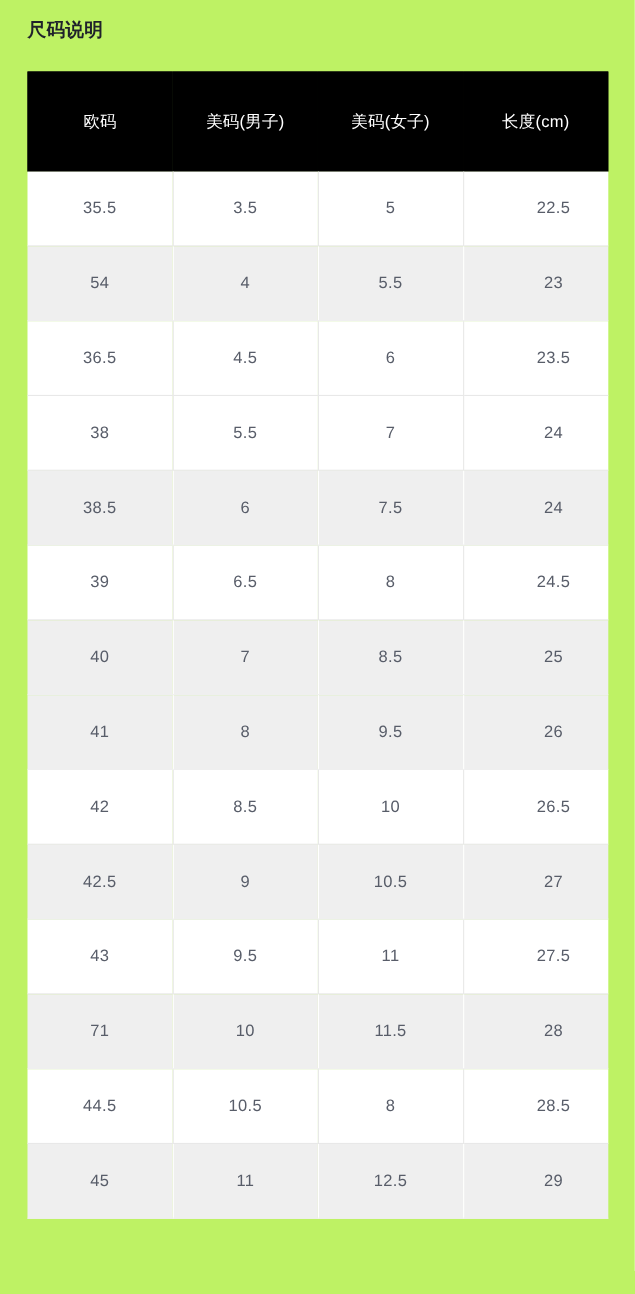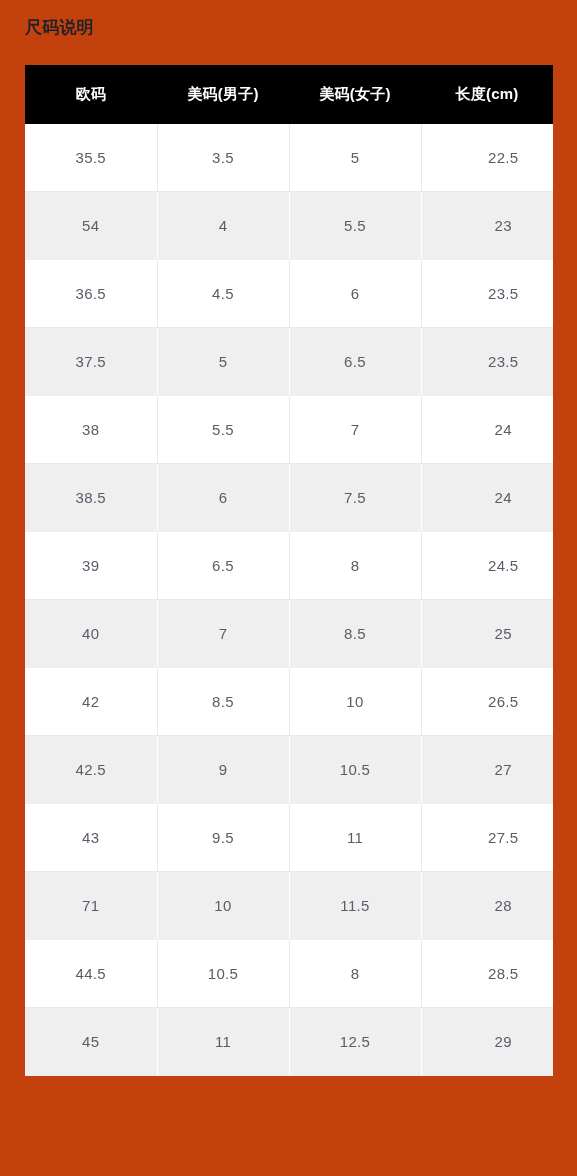--- a/index.html
+++ b/index.html
@@ -11,21 +11,21 @@
     width: 577px;
     height: 1176px;
     overflow: hidden;
     font-family: "Liberation Sans", "DejaVu Sans", sans-serif;
     -webkit-font-smoothing: antialiased;
   }
   .page {
     position: relative;
     width: 577px;
     height: 1176px;
-    background: #c2410c;
+    background: #bef264;
     box-sizing: border-box;
   }
   .page-title {
     position: absolute;
     left: 25px;
     top: 16px;
     font-size: 17px;
     line-height: 24px;
     font-weight: bold;
     color: #1f222b;
@@ -46,24 +46,24 @@
   table.size-table col { width: 132px; }
 
   thead tr.header-row {
     background: #000000;
   }
   thead th {
     height: 59px;
     background: #000000;
     color: #ffffff;
     font-size: 15px;
-    font-weight: bold;
+    font-weight: normal;
     text-align: center;
     vertical-align: middle;
-    padding: 0;
+    padding: 16px;
     border: 0;
     white-space: nowrap;
     letter-spacing: 0.2px;
   }
 
   tbody tr {
     height: 67px;
   }
   tbody tr.row-odd  { background: #ffffff; }
   tbody tr.row-even { background: #efefef; }
@@ -120,26 +120,20 @@
             <td>4</td>
             <td>5.5</td>
             <td>23</td>
           </tr>
           <tr class="row-odd">
             <td>36.5</td>
             <td>4.5</td>
             <td>6</td>
             <td>23.5</td>
           </tr>
-          <tr class="row-even">
-            <td>37.5</td>
-            <td>5</td>
-            <td>6.5</td>
-            <td>23.5</td>
-          </tr>
           <tr class="row-odd">
             <td>38</td>
             <td>5.5</td>
             <td>7</td>
             <td>24</td>
           </tr>
           <tr class="row-even">
             <td>38.5</td>
             <td>6</td>
             <td>7.5</td>
@@ -150,20 +144,26 @@
             <td>6.5</td>
             <td>8</td>
             <td>24.5</td>
           </tr>
           <tr class="row-even">
             <td>40</td>
             <td>7</td>
             <td>8.5</td>
             <td>25</td>
           </tr>
+          <tr class="row-even">
+            <td>41</td>
+            <td>8</td>
+            <td>9.5</td>
+            <td>26</td>
+          </tr>
           <tr class="row-odd">
             <td>42</td>
             <td>8.5</td>
             <td>10</td>
             <td>26.5</td>
           </tr>
           <tr class="row-even">
             <td>42.5</td>
             <td>9</td>
             <td>10.5</td>

